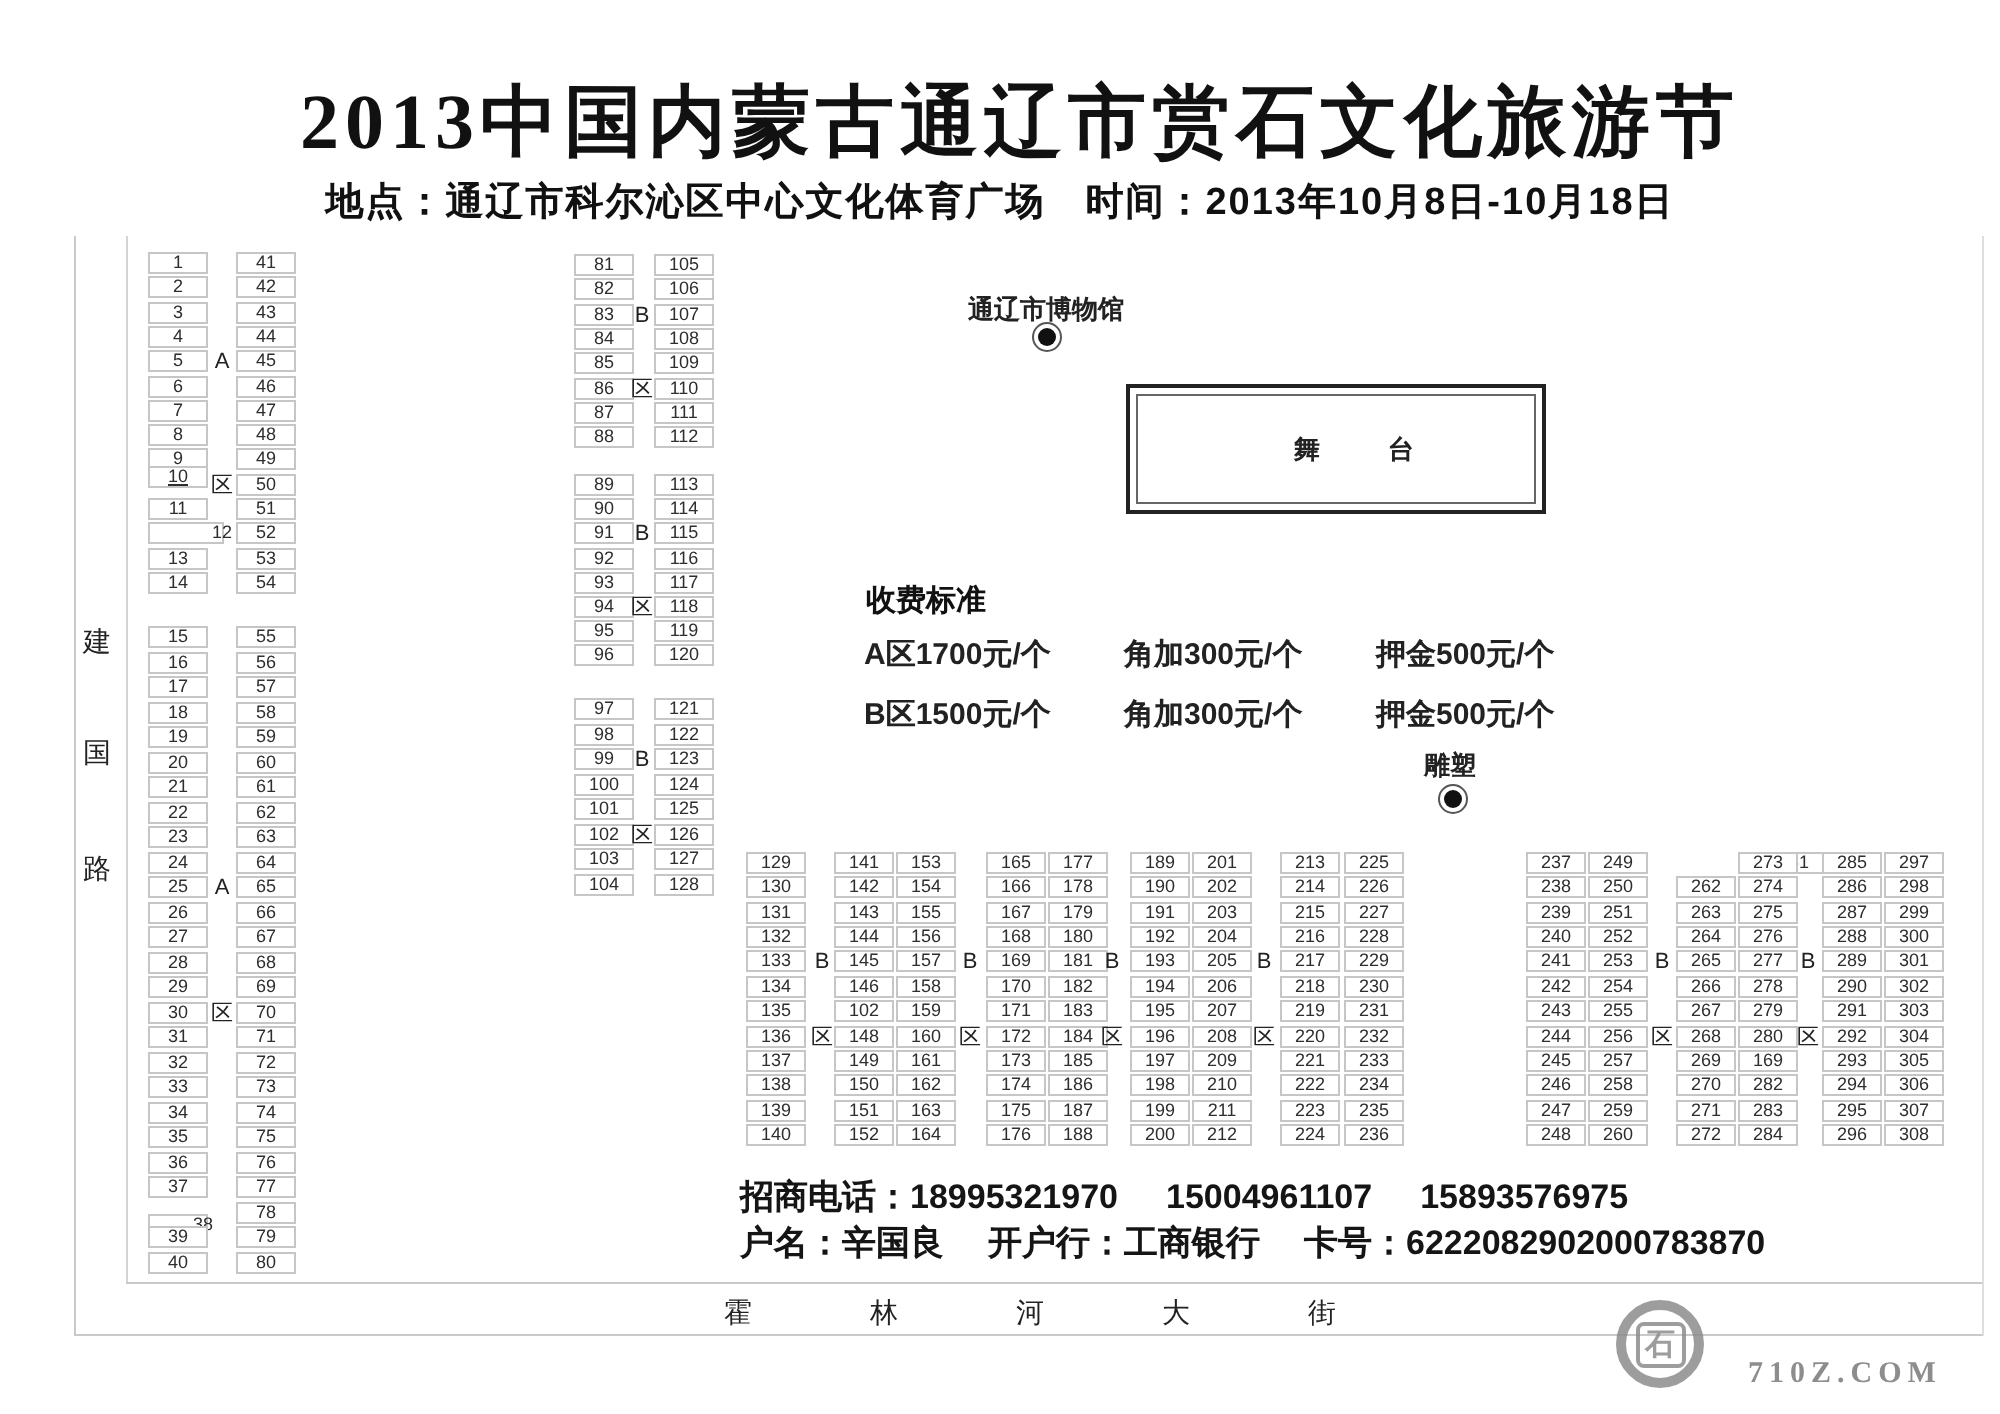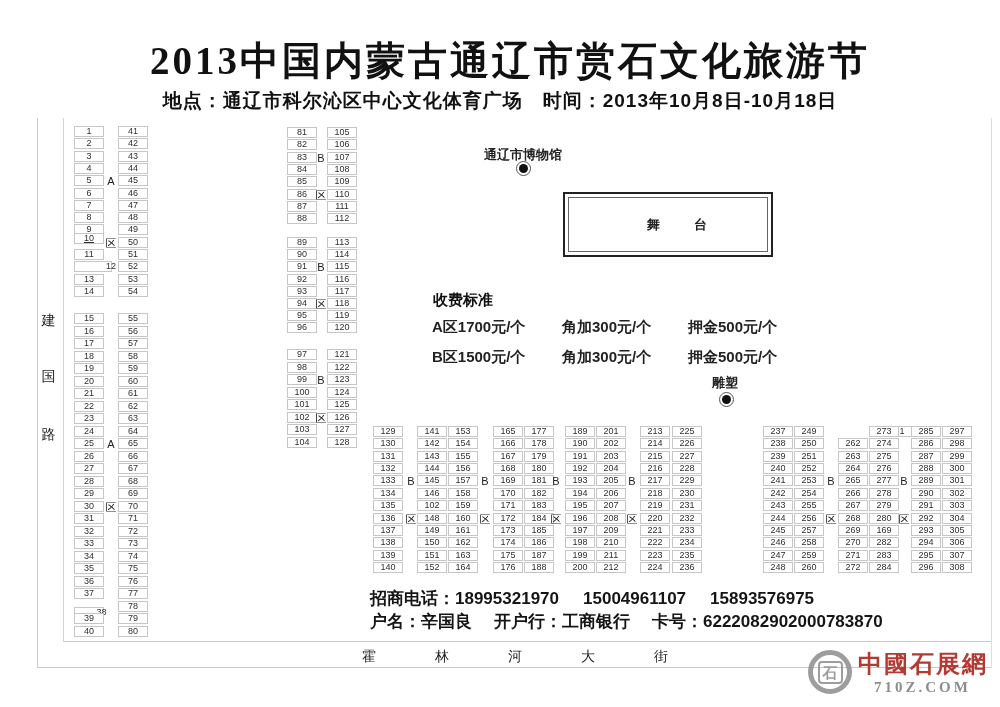--- a/index.html
+++ b/index.html
@@ -467,17 +467,16 @@
     <span>招商电话：</span><span class="gap24">18995321970</span><span class="gap24">15004961107</span><span>15893576975</span>
   </div>
   <div class="contact-line" id="account-line">
     <span>户名：</span><span class="gap16">辛国良</span><span>开户行：</span><span class="gap16">工商银行</span><span>卡号：</span><span>6222082902000783870</span>
   </div>
 
   <div class="logo">
     <div class="seal">
         <span>石</span>
       </div>
-    <div class="logo-name" style="color: rgb(178, 58, 48);">中國石展網</div>
     <div class="logo-url" style="color: rgb(141, 141, 141);">710Z.COM</div>
   </div>
 
 </div>
 
 </body></html>

